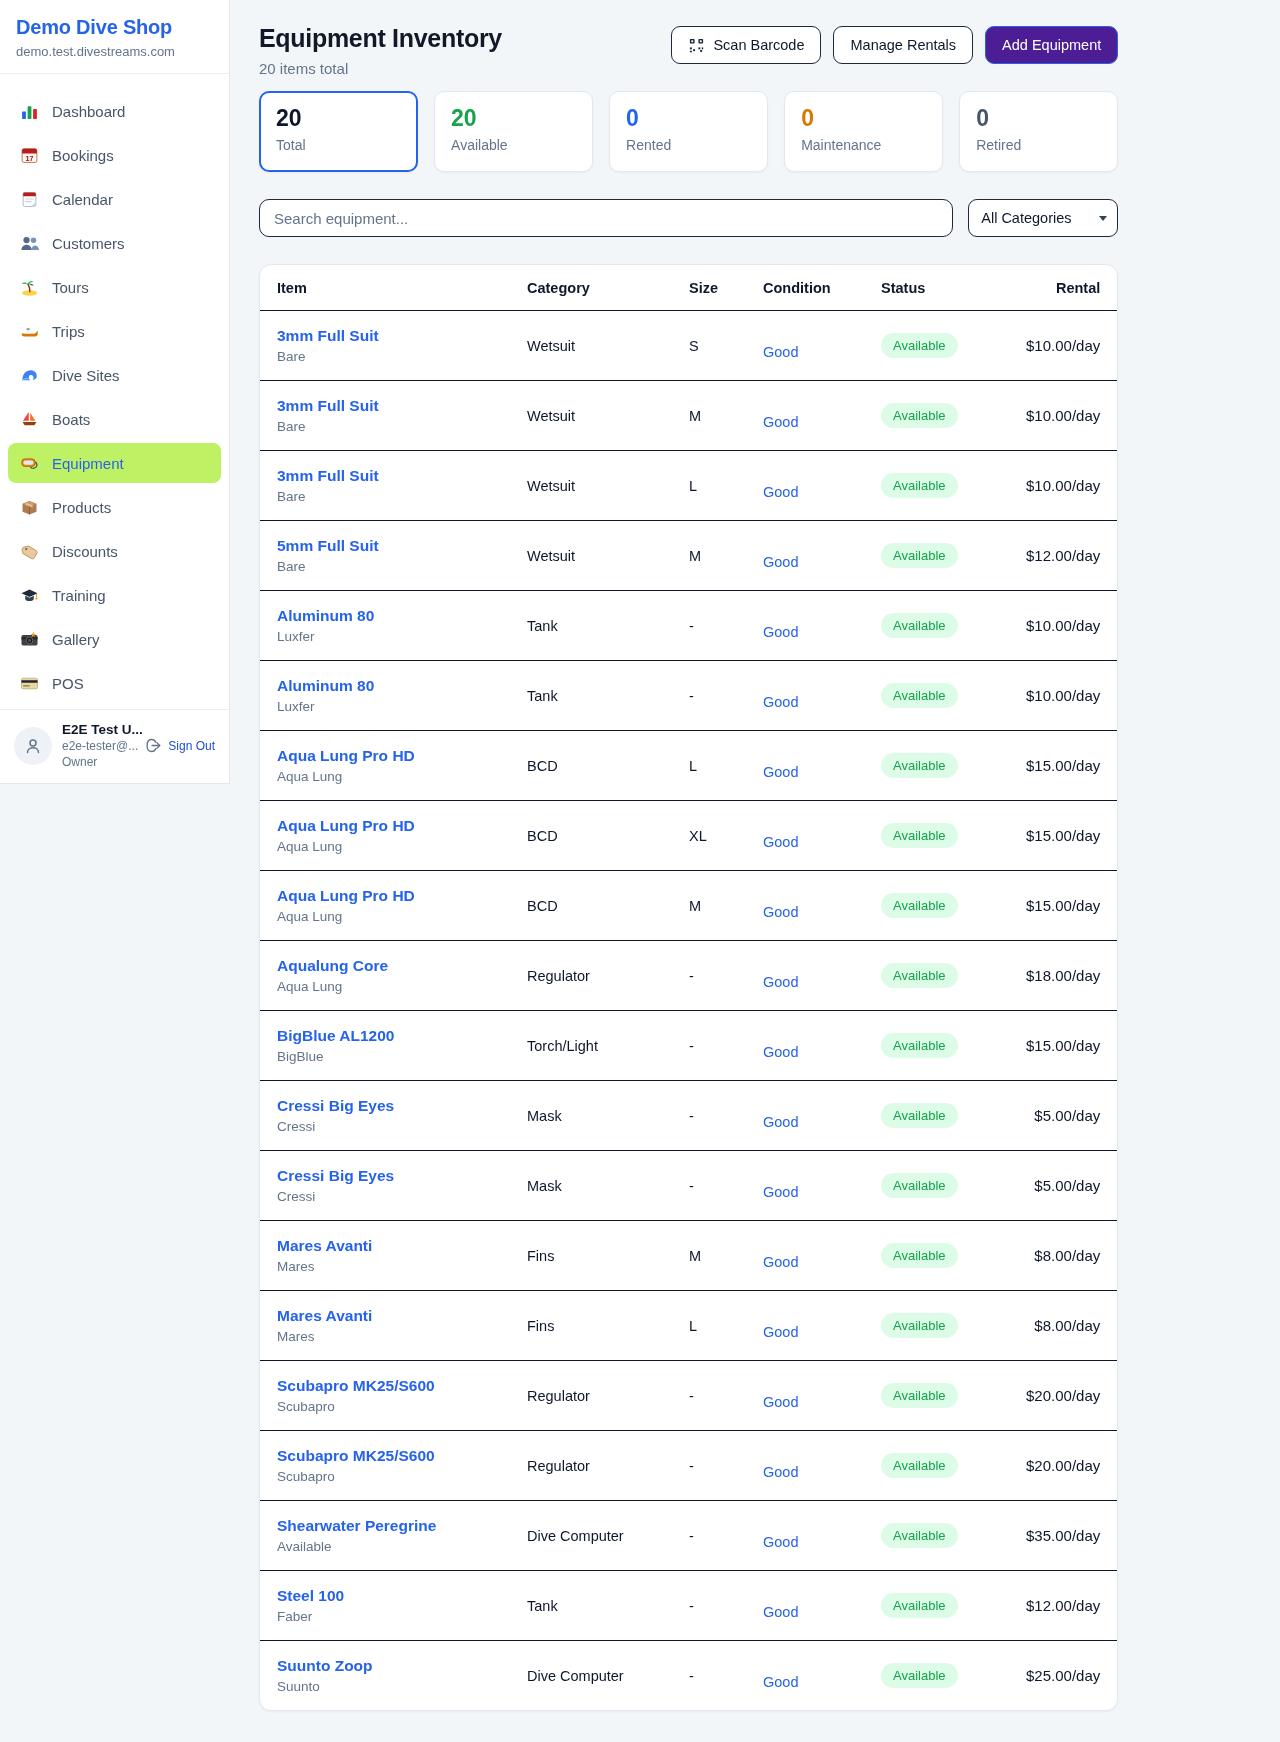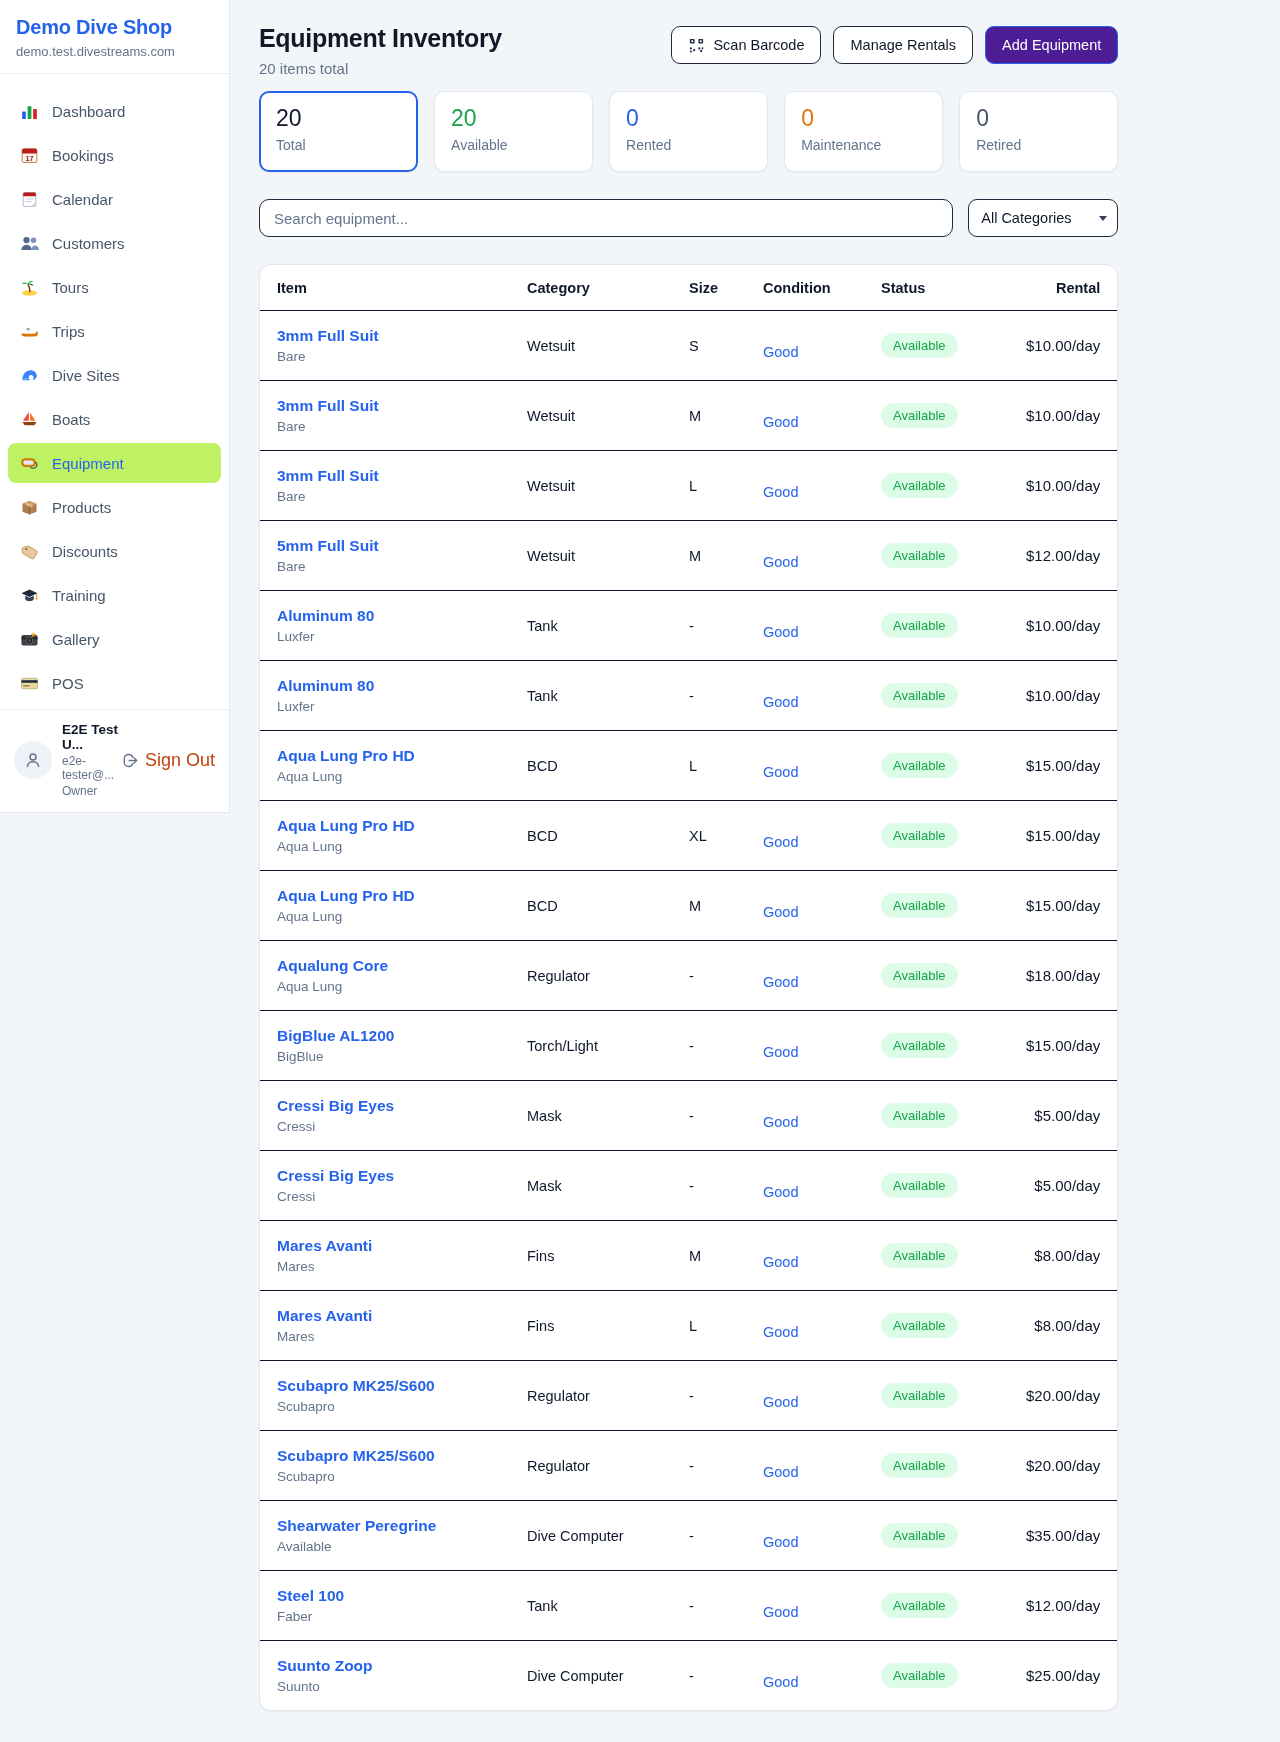--- a/index.html
+++ b/index.html
@@ -15,38 +15,38 @@
   .nav-item.active{background:#bef264;color:#2563eb;font-weight:500;}
   .nav-icon{width:19px;height:19px;flex:0 0 19px;}
   .nav-icon svg{width:19px;height:19px;display:block;}
   .user-card{border-top:1px solid #e9eef4;margin-top:0;padding:12px 14px 14px 14px;display:flex;align-items:center;}
   .avatar{width:38px;height:38px;border-radius:50%;background:#eef2f6;display:flex;align-items:center;justify-content:center;flex:0 0 38px;}
   .avatar svg{width:20px;height:20px;}
   .user-info{margin-left:10px;min-width:0;}
   .user-name{font-size:13.5px;font-weight:700;color:#0f172a;}
   .user-email{font-size:12px;color:#64748b;margin-top:2px;}
   .user-role{font-size:12px;color:#64748b;margin-top:2px;}
-  .sign-out{margin-left:auto;display:flex;align-items:center;gap:6px;color:#c2410c;font-size:18px;cursor:pointer;white-space:nowrap;}
+  .sign-out{margin-left:auto;display:flex;align-items:center;gap:6px;color:#1d4ed8;font-size:12px;cursor:pointer;white-space:nowrap;}
   .sign-out svg{width:17px;height:17px;}
 
   
   .main{width:866px;margin-left:29px;padding:24px 0 32px 0;box-sizing:border-box;}
   .page-header{display:flex;align-items:flex-start;justify-content:space-between;}
   .page-title{font-size:25px;font-weight:700;letter-spacing:-.3px;color:#111827;}
   .page-subtitle{font-size:15px;color:#64748b;margin-top:7px;}
   .header-actions{display:flex;gap:12px;margin-top:2px;}
   .btn{display:flex;align-items:center;gap:8px;height:38px;padding:0 16px;border-radius:9px;background:#fff;border:1px solid #1e293b;font-size:14.5px;font-weight:500;color:#0f172a;cursor:pointer;box-sizing:border-box;white-space:nowrap;}
   .btn svg{width:17px;height:17px;}
   .btn-primary{background:#4c1d95;border:1px solid #2563eb;color:#fff;font-weight:500;}
 
   
   .stats{display:flex;gap:16px;margin-top:14px;}
   .stat-card{flex:1;background:#fff;border:1px solid #e2e8f0;border-radius:10px;padding:13px 16px;box-shadow:0 1px 2px rgba(15,23,42,.05);box-sizing:border-box;cursor:pointer;height:81px;}
   .stat-card.active{border:2px solid #2563eb;padding:12px 15px;}
-  .stat-value{font-size:23px;font-weight:400;}
+  .stat-value{font-size:23px;font-weight:700;}
   .stat-label{font-size:14px;color:#64748b;margin-top:5px;}
 
   
   .filters{display:flex;gap:15px;margin-top:27px;}
   .search-input{flex:1;height:38px;border:1px solid #1e293b;border-radius:10px;padding:0 14px;font-size:15px;font-family:inherit;color:#0f172a;background:#fff;box-sizing:border-box;outline:none;}
   .search-input::placeholder{color:#64748b;}
   .select{width:150px;height:38px;border:1px solid #1e293b;border-radius:9px;background:#fff;display:flex;align-items:center;padding:0 10px 0 12px;font-size:14.5px;box-sizing:border-box;cursor:pointer;justify-content:space-between;}
   .caret{width:0;height:0;border-left:4.5px solid transparent;border-right:4.5px solid transparent;border-top:5.5px solid #334155;}
 
   

